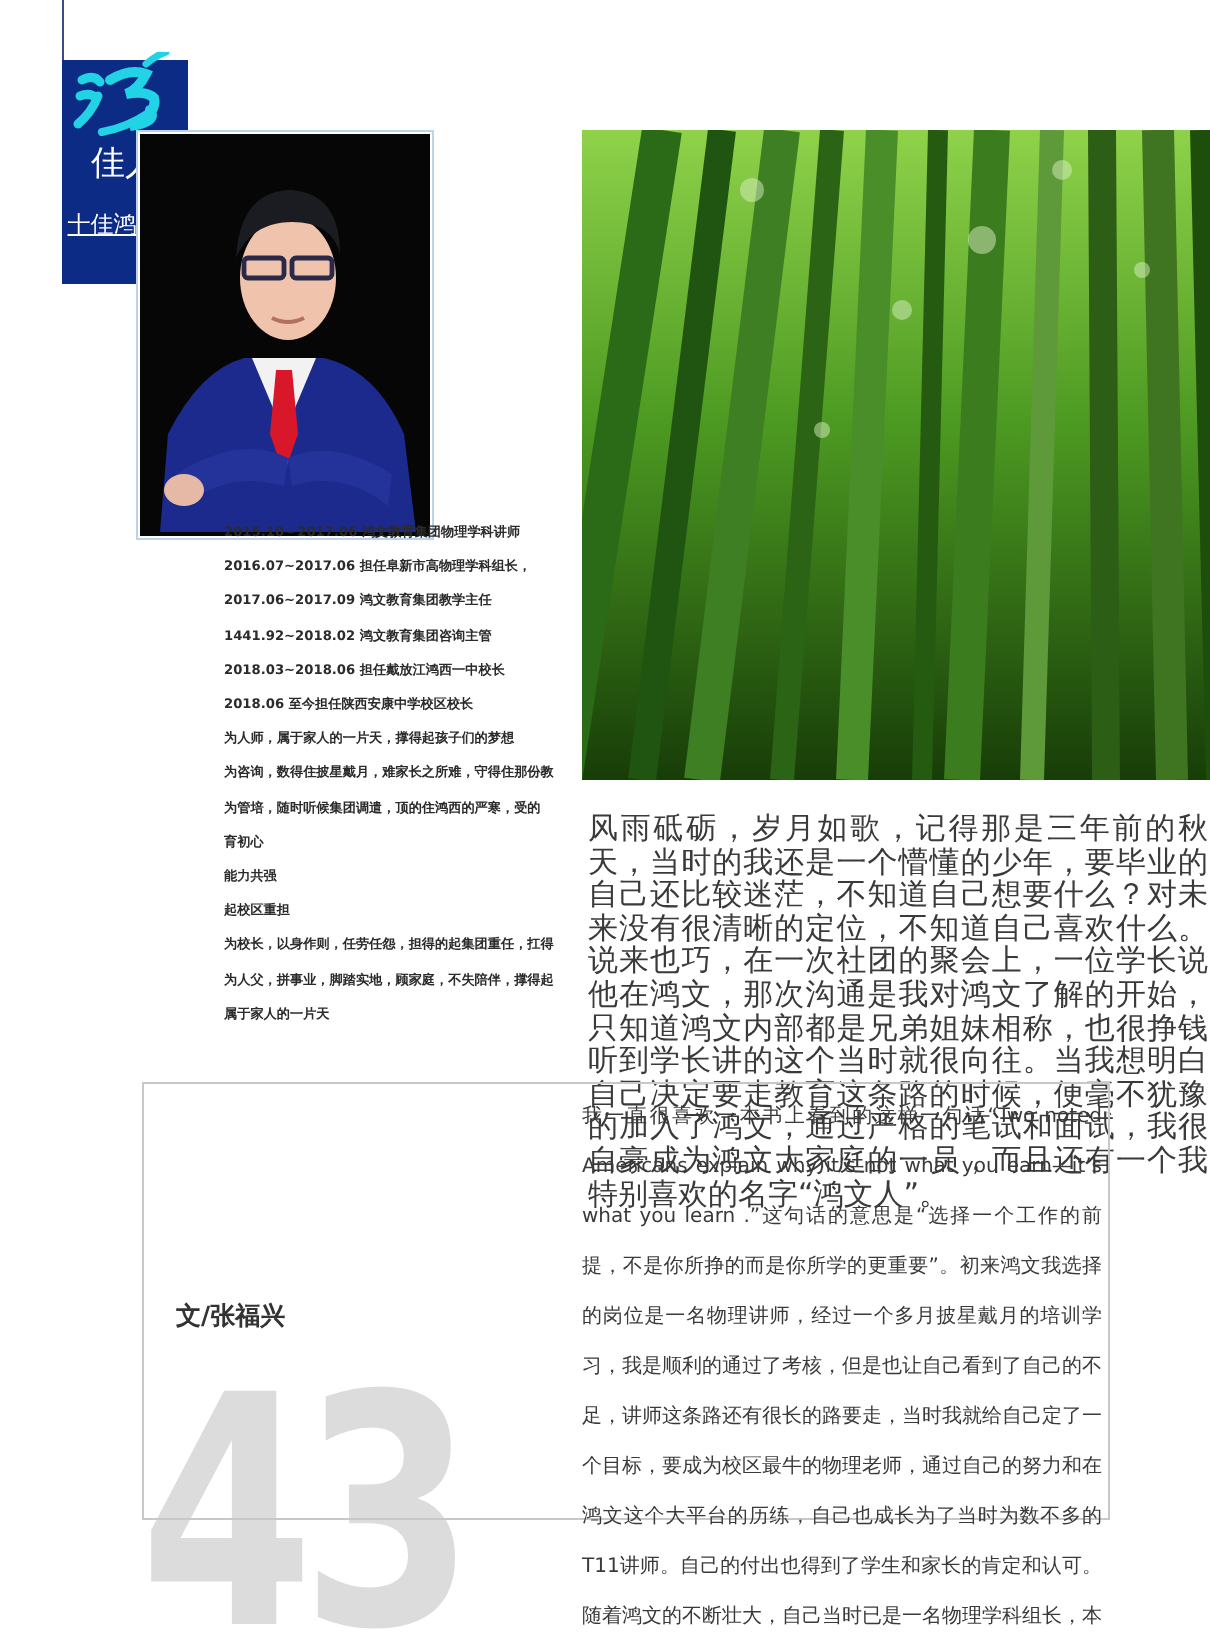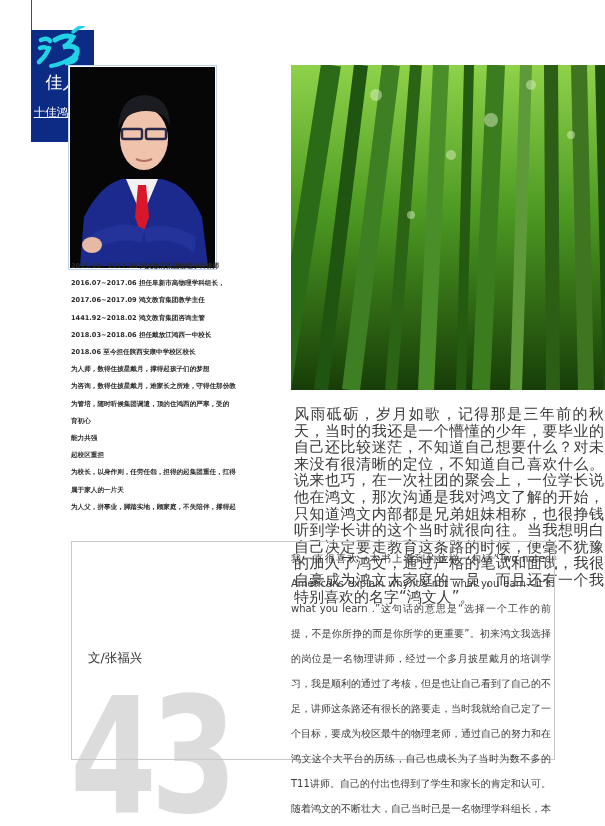--- a/index.html
+++ b/index.html
@@ -6,25 +6,25 @@
   body { width:605px; height:826px; position:relative; background:#ffffff; overflow:hidden;
          font-family:"DejaVu Sans", sans-serif; color:#333; }
   .vline { position:absolute; left:31px; top:0; width:1px; height:30px; background:#3a4a8a; }
   .badge { position:absolute; left:31px; top:30px; width:63px; height:112px; background:#0c2b85; text-align:center; }
   .badge .logo { position:absolute; left:4px; top:-4px; width:52px; height:48px; }
   .badge .sub { position:absolute; left:0; width:100%; top:42px; color:#fff; font-size:17px; line-height:20px; }
   .badge .link { position:absolute; left:0; width:100%; top:75px; color:#fff; font-size:11.5px; line-height:14px; text-decoration:underline; white-space:nowrap; }
   .portrait { position:absolute; left:68px; top:65px; width:145px; height:201px; border:1px solid #bcd3ea; padding:1px; background:#fff; }
   .portrait .ph { width:100%; height:100%; background:#060606; position:relative; overflow:hidden; }
   .bio { position:absolute; left:71px; top:258px; width:150px; font-size:6.6px; line-height:17.2px; font-weight:bold; color:#2b2b2b; }
-  .bio div { white-space:nowrap; }
+  .bio div { white-space:nowrap;margin-left:41px; }
   .bamboo { position:absolute; left:291px; top:65px; width:314px; height:325px; overflow:hidden; background:#2d5a12; }
   .story1 { position:absolute; left:294px; top:406px; width:310px; font-size:15px; line-height:16.6px; color:#3a3a3a; text-align:justify; }
   .frame { position:absolute; left:71px; top:541px; width:482px; height:217px; border:1px solid #c8c8c8; }
-  .author { position:absolute; left:88px; top:650px; font-size:12.5px; font-weight:normal; color:#333; }
+  .author { position:absolute; left:88px; top:650px; font-size:12.5px; font-weight:bold; color:#333; }
   .big43 { position:absolute; left:70px; top:682px; font-family:"DejaVu Sans", sans-serif; font-weight:bold;
            font-size:160px; line-height:150px; letter-spacing:-8px; color:#dcdcdc; transform:scaleX(0.78); transform-origin:left top; }
   .story2 { position:absolute; left:291px; top:546px; width:260px; font-size:10px; line-height:25px; color:#3a3a3a; text-align:justify; }
 </style>
 </head>
 <body>
 
 <div class="vline"></div>
 
 <div class="badge">
@@ -57,29 +57,29 @@
   </div>
 </div>
 
 <div class="bio">
   <div>2015.10－2017.06 鸿文教育集团物理学科讲师</div>
   <div>2016.07~2017.06 担任阜新市高物理学科组长，</div>
   <div>2017.06~2017.09 鸿文教育集团教学主任</div>
   <div>1441.92~2018.02 鸿文教育集团咨询主管</div>
   <div>2018.03~2018.06 担任戴放江鸿西一中校长</div>
   <div>2018.06 至今担任陕西安康中学校区校长</div>
-  <div>为人师，数得住披星戴月，撑得起孩子们的梦想</div>
+  <div>为人师，属于家人的一片天，撑得起孩子们的梦想</div>
   <div>为咨询，数得住披星戴月，难家长之所难，守得住那份教</div>
   <div>为管培，随时听候集团调遣，顶的住鸿西的严寒，受的</div>
   <div>育初心</div>
   <div>能力共强</div>
   <div>起校区重担</div>
   <div>为校长，以身作则，任劳任怨，担得的起集团重任，扛得</div>
+  <div>为人父，拼事业，脚踏实地，顾家庭，不失陪伴，撑得起</div>
   <div>属于家人的一片天</div>
-  <div>为人父，拼事业，脚踏实地，顾家庭，不失陪伴，撑得起</div>
 </div>
 
 <div class="bamboo">
   <svg width="314" height="325" viewBox="0 0 314 325">
     <defs>
       <linearGradient id="bg" x1="0" y1="0" x2="0" y2="1">
         <stop offset="0" stop-color="#8fd24a"></stop>
         <stop offset="0.45" stop-color="#4d9a22"></stop>
         <stop offset="1" stop-color="#173d08"></stop>
       </linearGradient>

